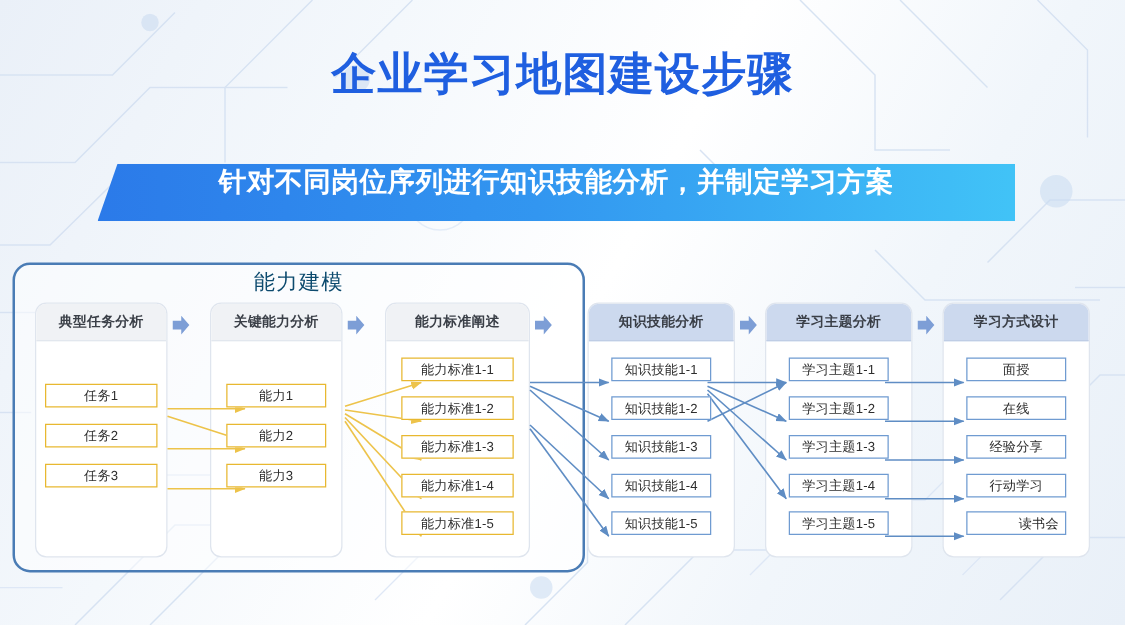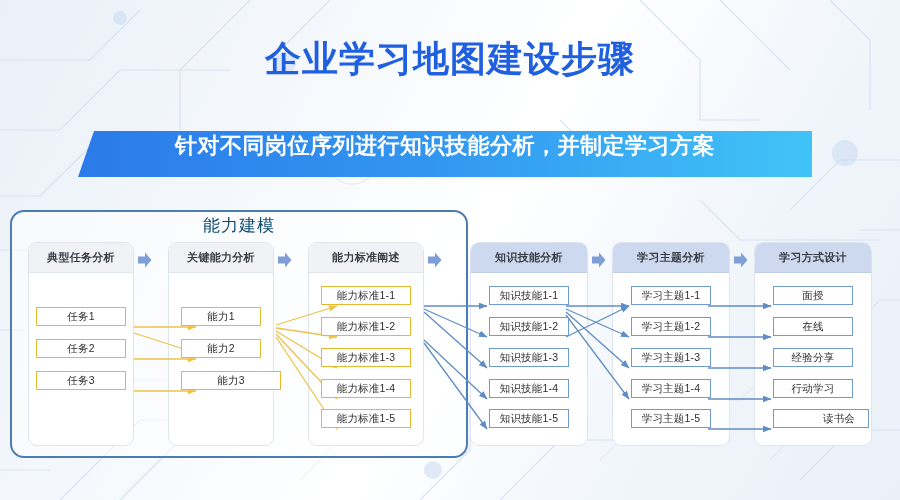--- a/index.html
+++ b/index.html
@@ -264,34 +264,34 @@
       <path d="M708 168 L771 168"></path>
       <path d="M708 199 L771 199"></path>
       <path d="M708 229 L771 229"></path>
     </g>
   </svg>
 <div class="node gold" style="left: 36px; top: 107px; width: 90px;">任务1</div>
     <div class="node gold" style="left: 36px; top: 139px; width: 90px;">任务2</div>
     <div class="node gold" style="left: 36px; top: 171px; width: 90px;">任务3</div>
     <div class="node gold" style="left: 181px; top: 107px; width: 80px;">能力1</div>
     <div class="node gold" style="left: 181px; top: 139px; width: 80px;">能力2</div>
-    <div class="node gold" style="left: 181px; top: 171px; width: 100px;">能力3</div>
+    <div class="node gold" style="left: 181px; top: 171px; width: 80px;">能力3</div>
     <div class="node gold" style="left: 321px; top: 86px; width: 90px;">能力标准1-1</div>
     <div class="node gold" style="left: 321px; top: 117px; width: 90px;">能力标准1-2</div>
     <div class="node gold" style="left: 321px; top: 148px; width: 90px;">能力标准1-3</div>
     <div class="node gold" style="left: 321px; top: 179px; width: 90px;">能力标准1-4</div>
     <div class="node gold" style="left: 321px; top: 209px; width: 90px;">能力标准1-5</div>
     <div class="node blue" style="left: 489px; top: 86px; width: 80px;">知识技能1-1</div>
     <div class="node blue" style="left: 489px; top: 117px; width: 80px;">知识技能1-2</div>
     <div class="node blue" style="left: 489px; top: 148px; width: 80px;">知识技能1-3</div>
     <div class="node blue" style="left: 489px; top: 179px; width: 80px;">知识技能1-4</div>
     <div class="node blue" style="left: 489px; top: 209px; width: 80px;">知识技能1-5</div>
     <div class="node blue" style="left: 631px; top: 86px; width: 80px;">学习主题1-1</div>
     <div class="node blue" style="left: 631px; top: 117px; width: 80px;">学习主题1-2</div>
     <div class="node blue" style="left: 631px; top: 148px; width: 80px;">学习主题1-3</div>
     <div class="node blue" style="left: 631px; top: 179px; width: 80px;">学习主题1-4</div>
     <div class="node blue" style="left: 631px; top: 209px; width: 80px;">学习主题1-5</div>
     <div class="node blue" style="left: 773px; top: 86px; width: 80px;">面授</div>
     <div class="node blue" style="left: 773px; top: 117px; width: 80px;">在线</div>
     <div class="node blue" style="left: 773px; top: 148px; width: 80px;">经验分享</div>
     <div class="node blue" style="left: 773px; top: 179px; width: 80px;">行动学习</div>
-    <div class="node blue" style="left: 773px; top: 209px; width: 96px; padding-left: 36px;">读书会</div>
+    <div class="node blue" style="left: 773px; top: 209px; width: 80px; padding-left: 36px;">读书会</div>
   </div>
 
 </body></html>

